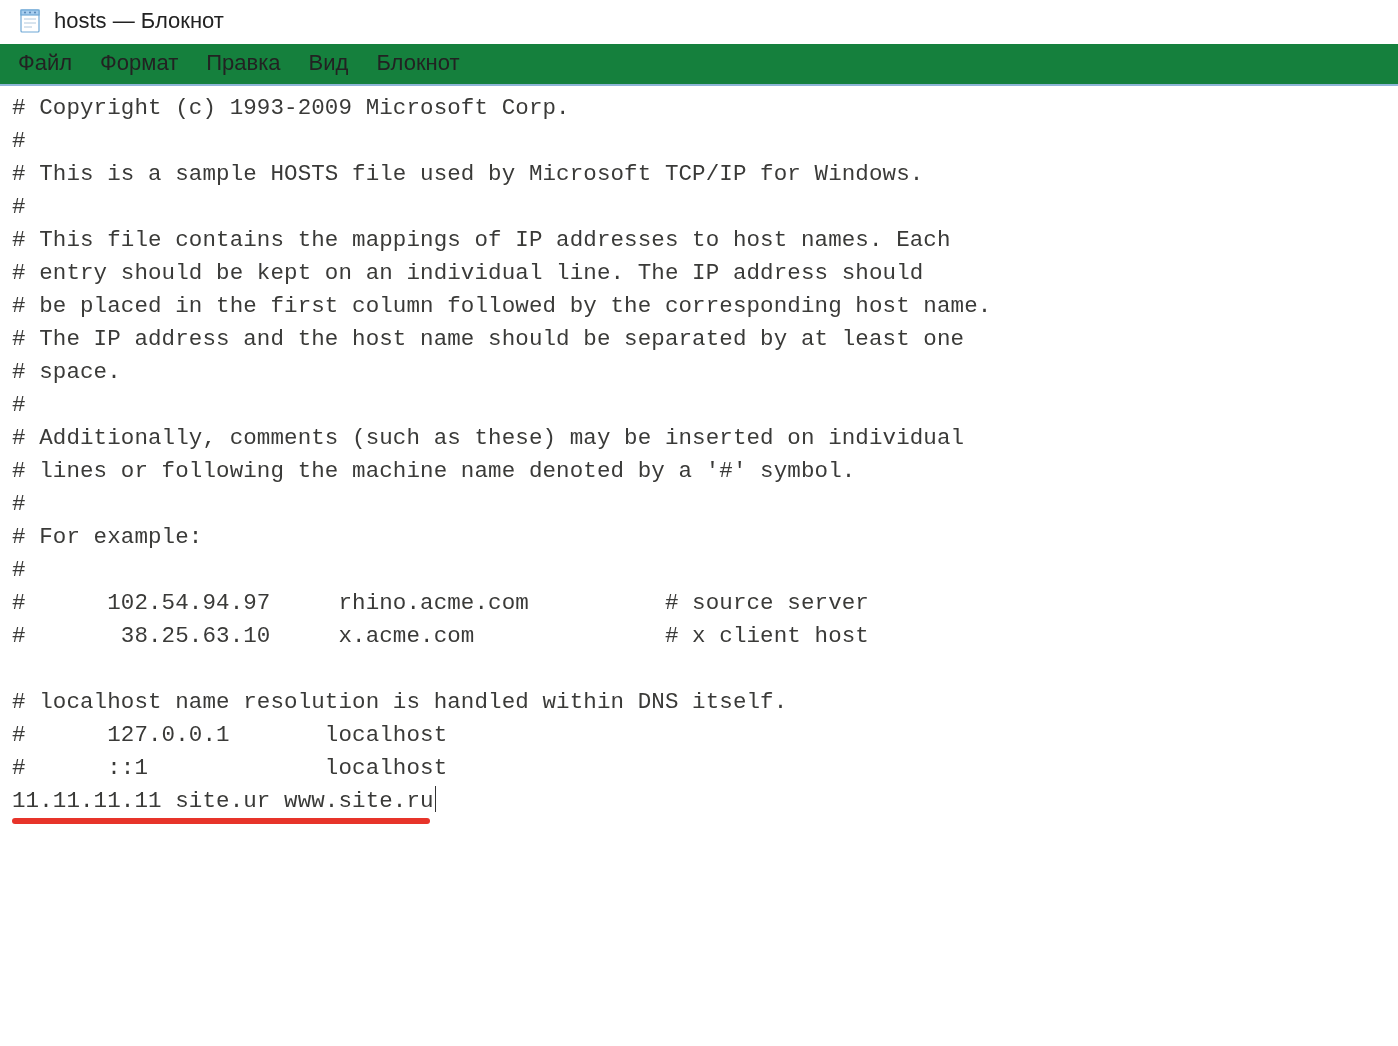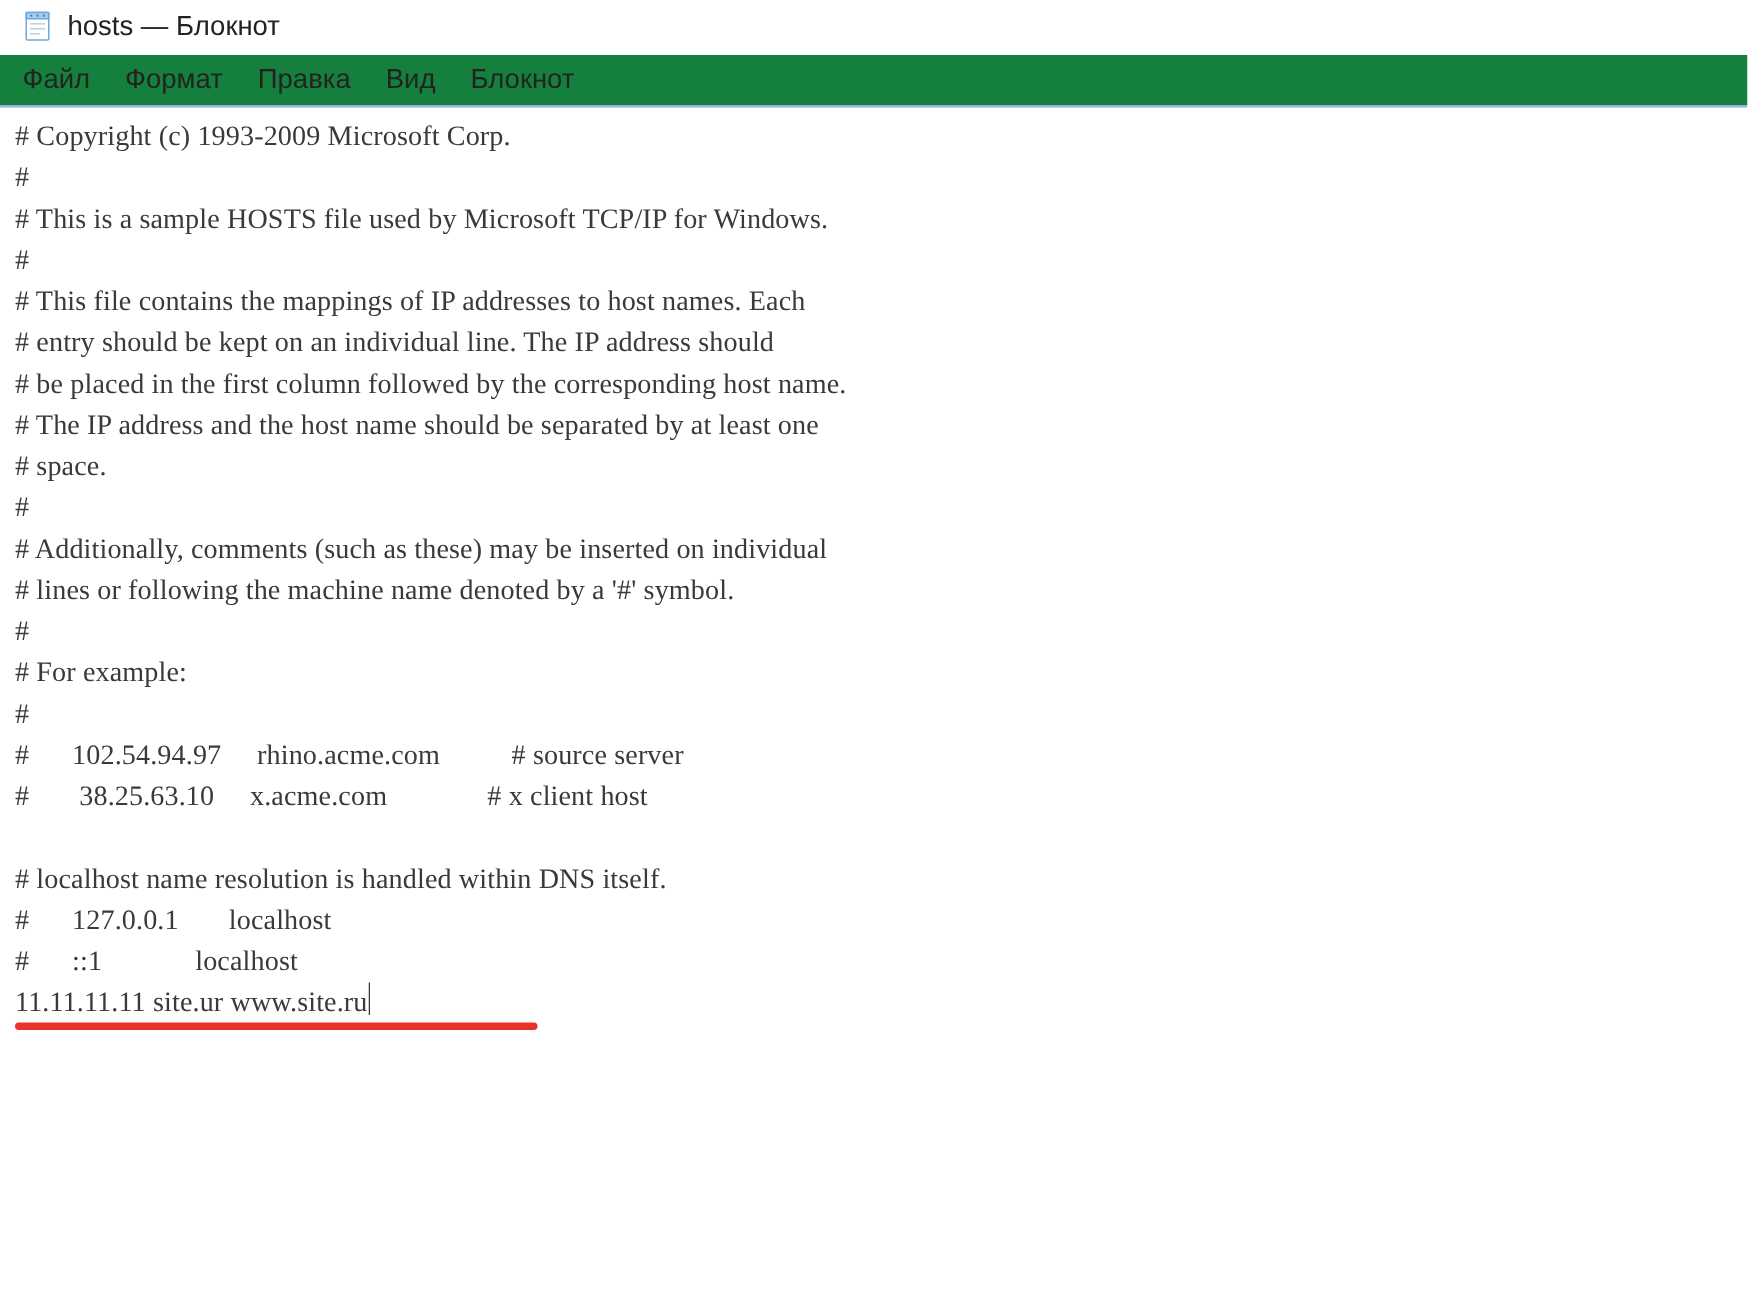--- a/index.html
+++ b/index.html
@@ -39,21 +39,21 @@
     }
     .menu-item {
       cursor: default;
       user-select: none;
     }
     .editor-wrap {
       border-top: 2px solid #8fb5d8;
       padding: 6px 0 0 0;
     }
     .editor {
-      font-family: Liberation Serif, serif;
+      font-family: Liberation Mono, monospace;
       font-size: 22.5px;
       line-height: 33px;
       white-space: pre;
       color: #3a3a38;
       padding: 0 0 0 12px;
       position: relative;
       letter-spacing: 0.1px;
     }
     .caret {
       display: inline-block;

